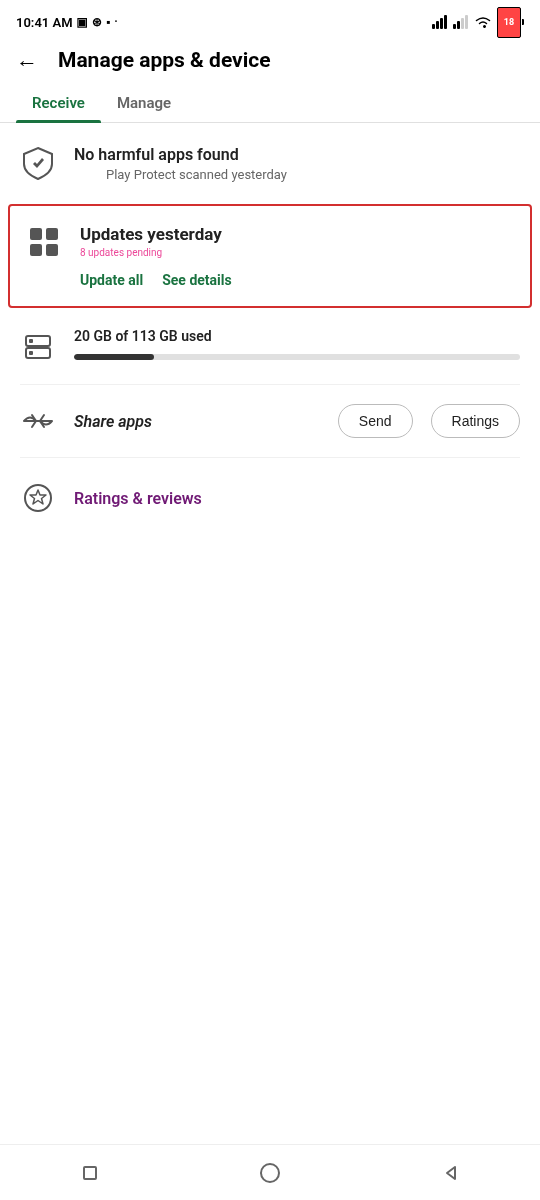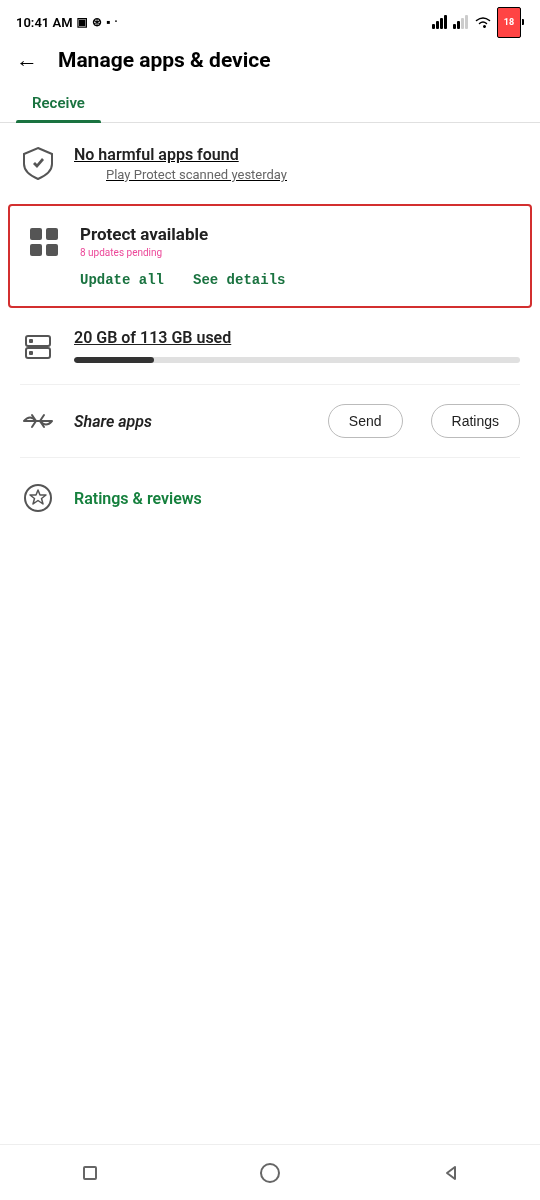--- a/index.html
+++ b/index.html
@@ -110,21 +110,20 @@
     .content {
       padding: 0;
     }
 
     
     .section {
       display: flex;
       align-items: flex-start;
       padding: 22px 20px;
       gap: 18px;
-      text-decoration: underline;
     }
 
     .section-icon {
       width: 36px;
       height: 36px;
       flex-shrink: 0;
       display: flex;
       align-items: center;
       justify-content: center;
     }
@@ -169,22 +168,21 @@
     }
 
     .updates-subtitle {
       font-size: 10px;
       color: #ec4899;
       margin-bottom: 14px;
     }
 
     .updates-actions {
       display: flex;
-      gap: 29px;
-      font-family: Liberation Mono, monospace;
+      gap: 19px;
     }
 
     .action-link {
       font-size: 14px;
       font-weight: 700;
       color: #1a7340;
       cursor: pointer;
       text-decoration: none;
     }
 
@@ -194,25 +192,24 @@
       align-items: flex-start;
       padding: 20px 20px;
       gap: 18px;
     }
 
     .storage-content {
       flex: 1;
     }
 
     .storage-title {
-      font-size: 16px;
+      font-size: 14px;
       font-weight: 600;
       color: #222;
       margin-bottom: 10px;
-      text-decoration: underline;
     }
 
     .progress-bar-track {
       height: 6px;
       background: #e0e0e0;
       border-radius: 3px;
       overflow: hidden;
     }
 
     .progress-bar-fill {
@@ -236,21 +233,21 @@
 
     .share-title {
       font-size: 16px;
       font-weight: 600;
       color: #222;
       font-style: italic;
     }
 
     .share-buttons {
       display: flex;
-      gap: 28px;
+      gap: 18px;
       margin-left: auto;
     }
 
     .pill-button {
       border: 1.5px solid #bbb;
       border-radius: 50px;
       padding: 8px 20px;
       font-size: 14px;
       font-weight: 500;
       color: #222;
@@ -269,21 +266,21 @@
     .ratings-section {
       display: flex;
       align-items: center;
       padding: 22px 20px;
       gap: 18px;
     }
 
     .ratings-title {
       font-size: 16px;
       font-weight: 600;
-      color: #15803d;
+      color: #701a75;
     }
 
     
     .bottom-nav {
       position: absolute;
       bottom: 0;
       left: 0;
       right: 0;
       height: 56px;
       display: flex;
@@ -361,20 +358,23 @@
 </div>
 
 <div class="header">
   <span class="back-arrow">←</span>
   <span class="header-title">Manage apps &amp; device</span>
 </div>
 
 <div class="tabs">
   <div class="tab active">
     <span>Receive</span>
+  </div>
+  <div class="tab">
+    <span>Manage</span>
   </div>
 </div>
 
 <div class="content">
 
   <div class="section">
     <div class="section-icon">
       <svg width="32" height="34" viewBox="0 0 32 34">
         <path d="M16 2 L30 8 L30 18 Q30 27 16 33 Q2 27 2 18 L2 8 Z" fill="none" stroke="#555" stroke-width="2"></path>
         <polygon points="13,16 11,18 15,22 22,14 20,12 15,18" fill="#555"></polygon>
@@ -389,21 +389,21 @@
   <div class="updates-card">
     <div class="section-icon">
       <div class="grid-icon">
         <span></span>
           <span></span>
           <span></span>
           <span></span>
       </div>
     </div>
     <div class="updates-content">
-      <div class="updates-title">Protect available</div>
+      <div class="updates-title">Updates yesterday</div>
       <div class="updates-subtitle">8 updates pending</div>
       <div class="updates-actions">
         <span class="action-link">Update all</span>
         <span class="action-link">See details</span>
       </div>
     </div>
   </div>
 
   <div class="storage-section">
     <div class="section-icon">

